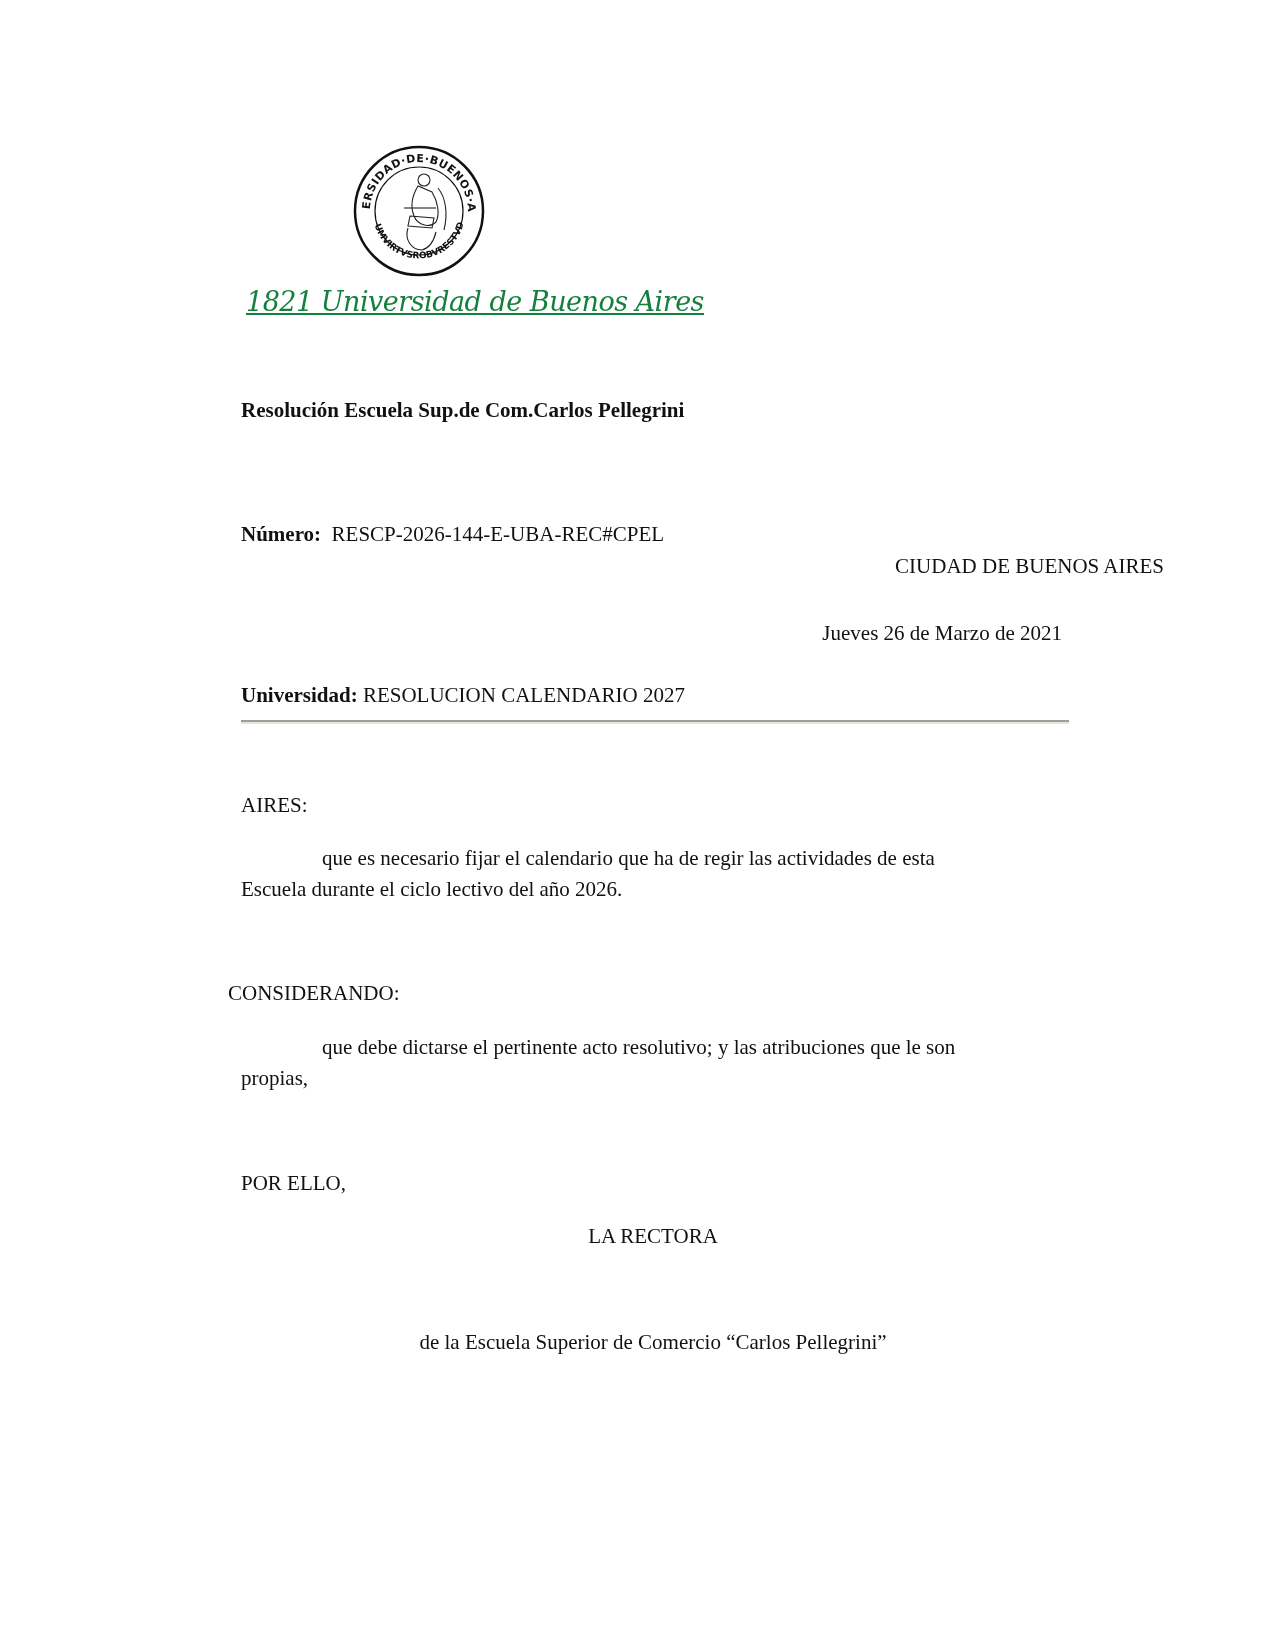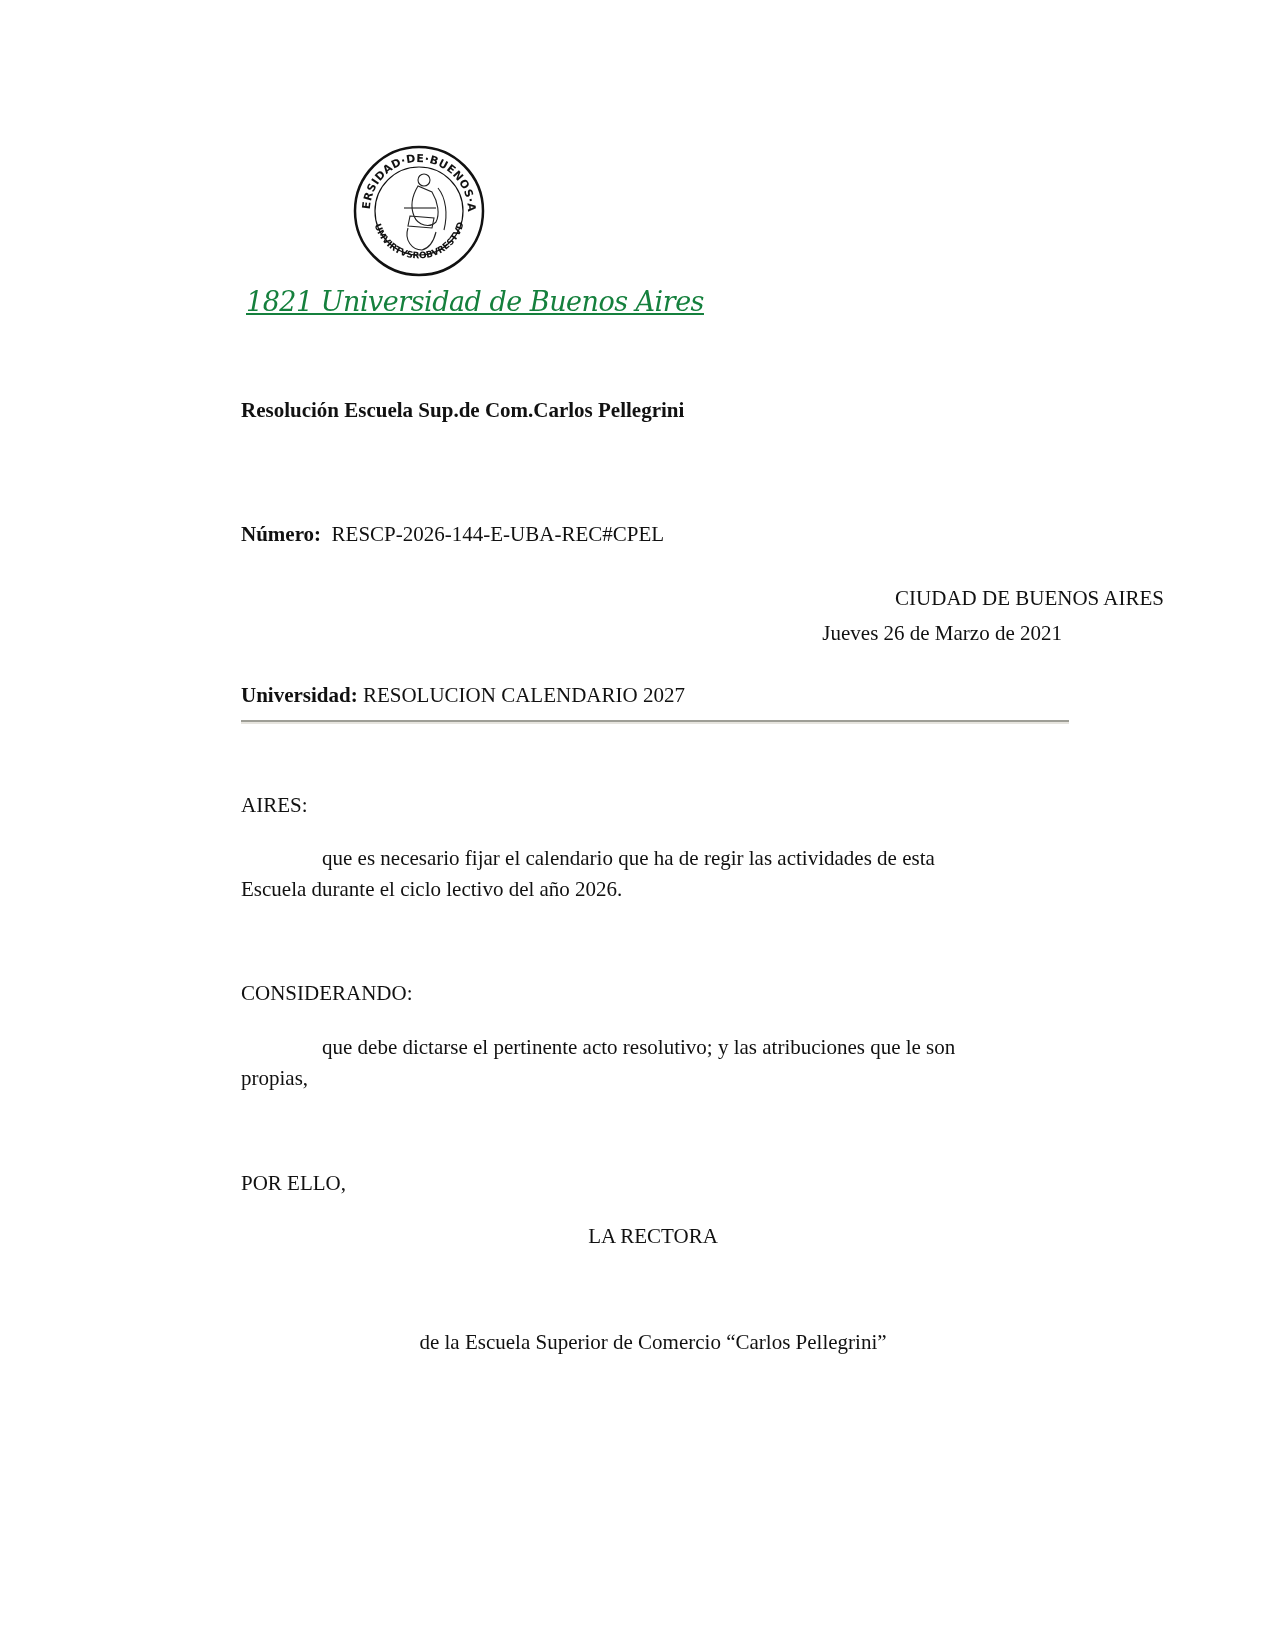--- a/index.html
+++ b/index.html
@@ -55,33 +55,33 @@
 </svg>
 <div class="script">1821 Universidad de Buenos Aires</div>
 
 <div class="abs txt bold" style="left:241px; top:380px;margin-top:20px;">Resolución Escuela Sup.de Com.Carlos Pellegrini</div>
 
 <div class="abs txt" style="left:241px; top:524px;">
   <span class="bold">Número:</span>&nbsp;
   <span>RESCP-2026-144-E-UBA-REC#CPEL</span>
 </div>
 
-<div class="abs txt" style="right:111px; top:588px;margin-left:24px;">CIUDAD DE BUENOS AIRES</div>
+<div class="abs txt" style="right:111px; top:556px;margin-left:24px;">CIUDAD DE BUENOS AIRES</div>
 <div class="abs txt" style="right:213px; top:623px;">Jueves 26 de Marzo de 2021</div>
 
 <div class="abs txt" style="left:241px; top:685px;">
   <span class="bold">Universidad:</span>
   <span>RESOLUCION CALENDARIO 2027</span>
 </div>
 <div class="divider"></div>
 
 <div class="abs txt" style="left:241px; top:795px;">AIRES:</div>
 <div class="abs txt" style="left:322px; top:848px;">que es necesario fijar el calendario que ha de regir las actividades de esta</div>
 <div class="abs txt" style="left:241px; top:879px;text-align:center;">Escuela durante el ciclo lectivo del año 2026.</div>
 
-<div class="abs txt" style="left:241px; top:983px;">CONSIDERANDO:</div>
+<div class="abs txt" style="left:228px; top:983px;">CONSIDERANDO:</div>
 <div class="abs txt" style="left:322px; top:1037px;text-align:center;">que debe dictarse el pertinente acto resolutivo; y las atribuciones que le son</div>
 <div class="abs txt" style="left:241px; top:1068px;">propias,</div>
 
 <div class="abs txt" style="left:241px; top:1173px;">POR ELLO,</div>
 
 <div class="abs txt" style="left:0; width:1306px; text-align:center; top:1226px;">LA RECTORA</div>
 <div class="abs txt" style="left:0; width:1306px; text-align:center; top:1332px;">de la Escuela Superior de Comercio “Carlos Pellegrini”</div>
 
 </body></html>

